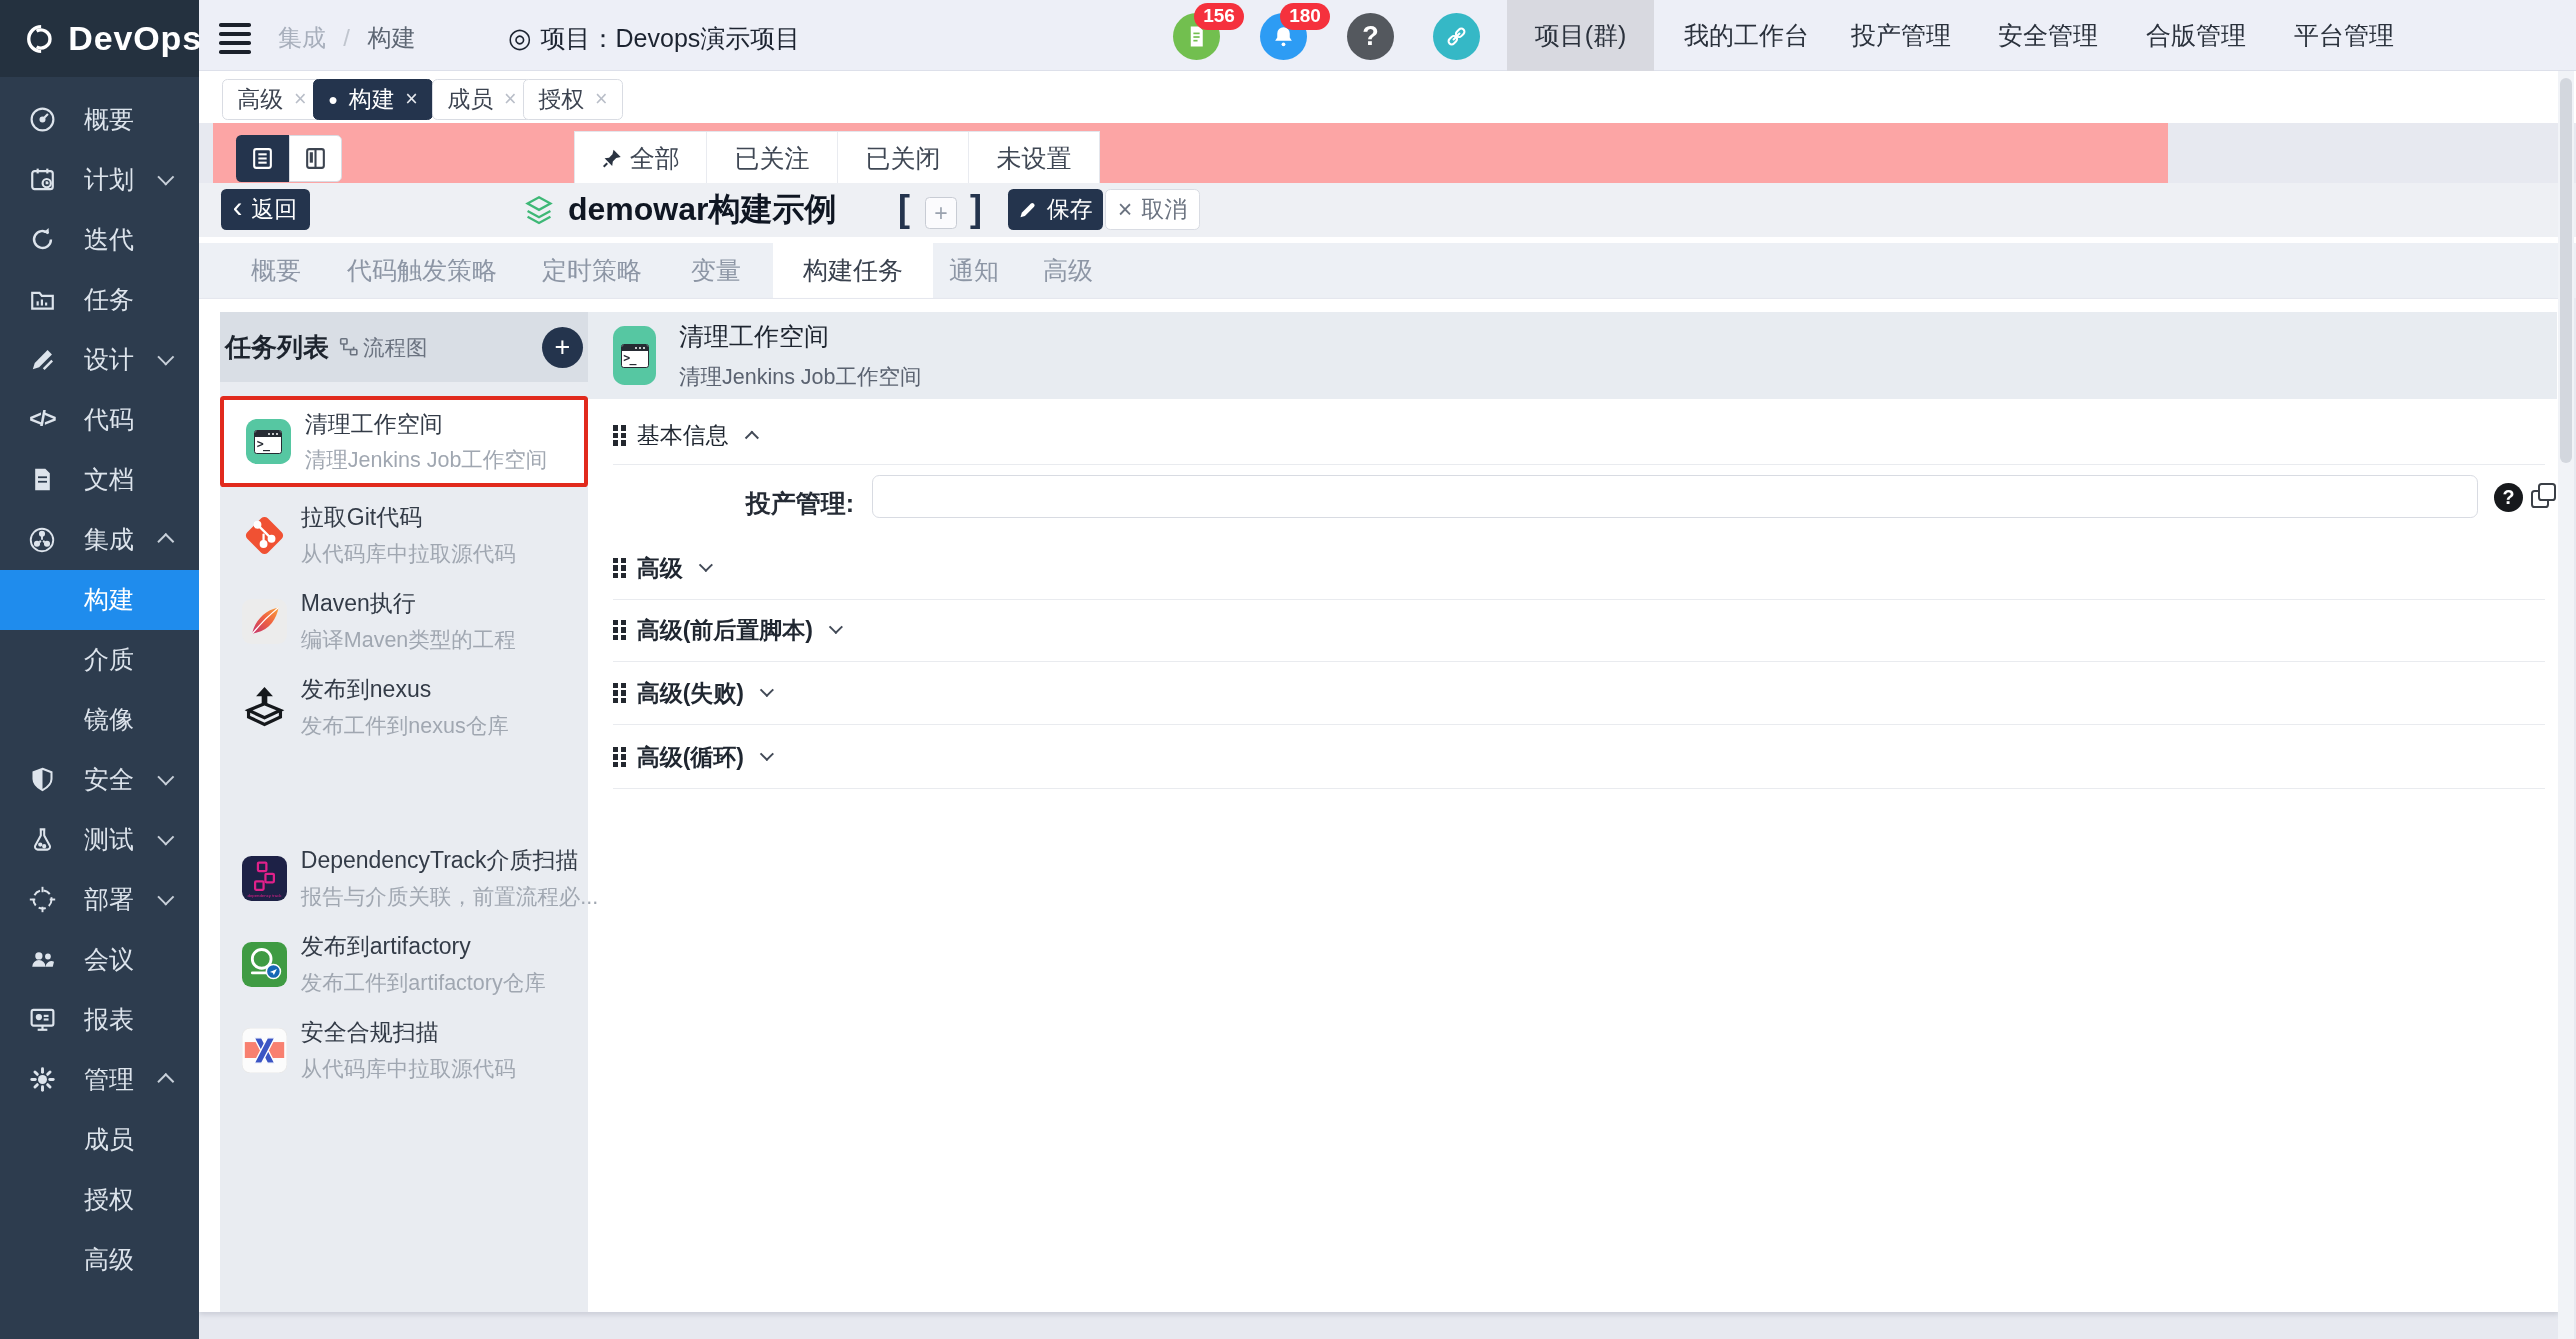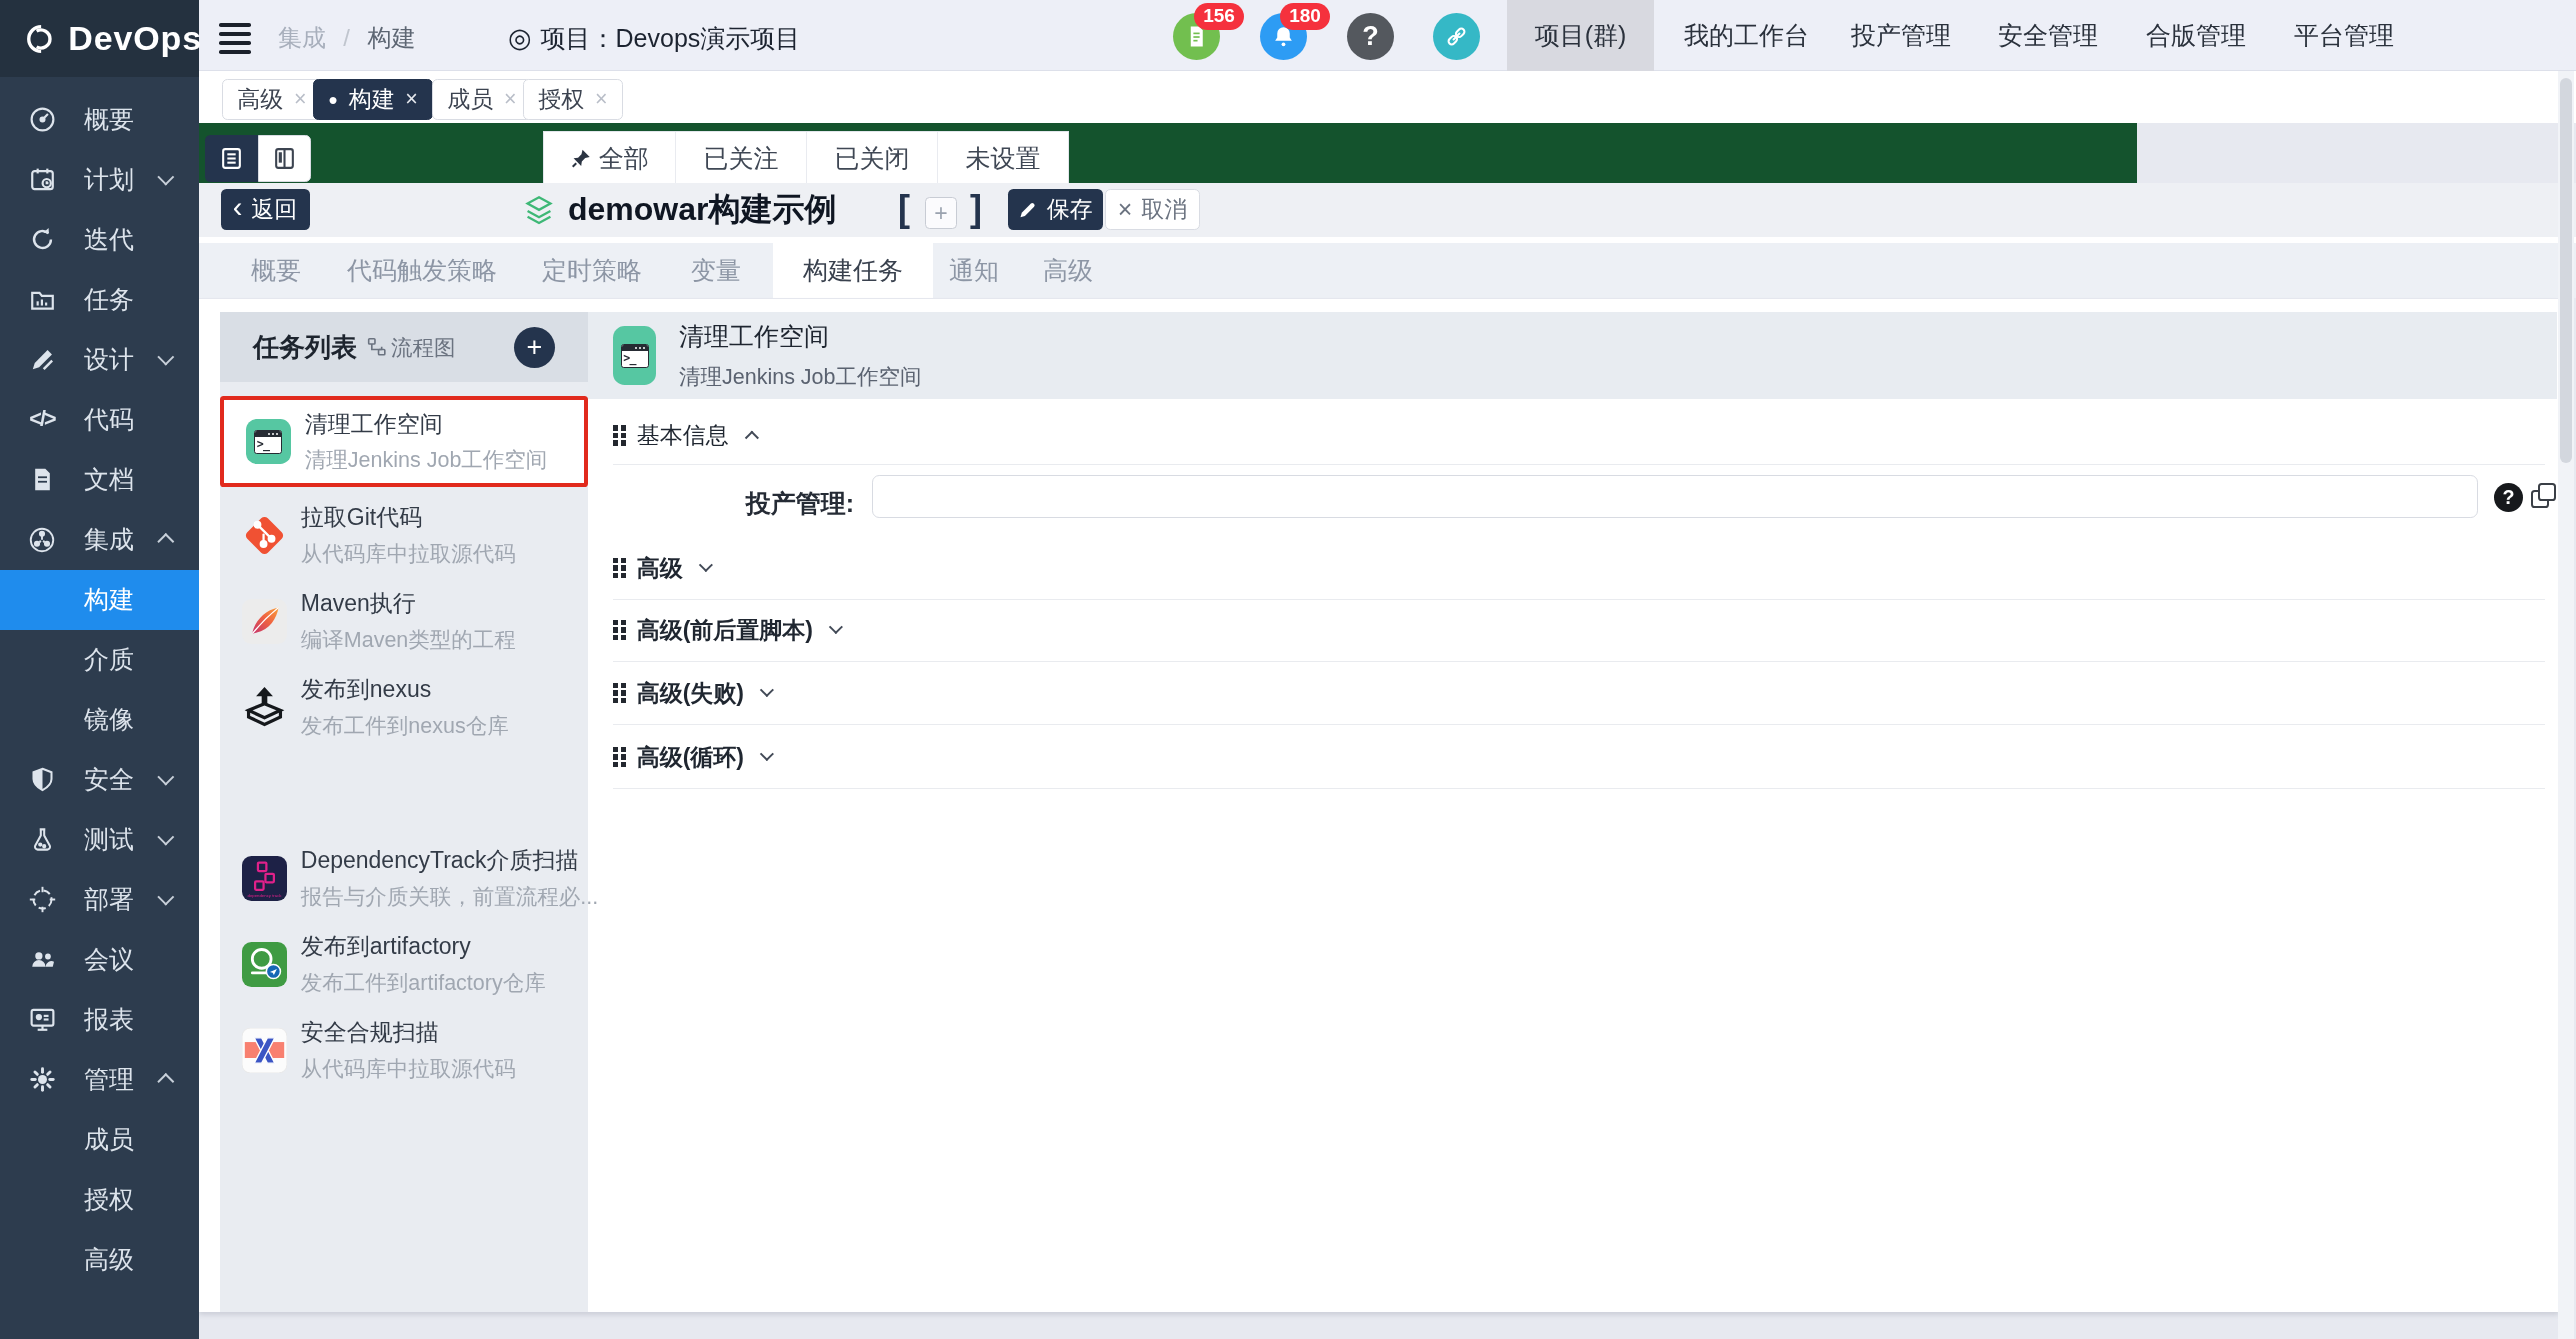--- a/index.html
+++ b/index.html
@@ -35,21 +35,21 @@
 
   
   .row-chips { left:199px; top:71px; width:2377px; height:52px; background:#fff; }
   .chip { position:absolute; top:8px; height:41px; border:0.9px solid #d9dce3; border-radius:5.4px; background:#fff;
           display:flex; align-items:center; padding:0 14.3px; gap:10.7px; font-size:23px; color:#3c4350; cursor:pointer; }
   .chip-x { color:#b9bec8; font-size:21.5px; cursor:pointer; }
   .chip-active { background:#24344d; border-color:#24344d; color:#fff; }
   .chip-active .chip-x { color:#e6e9ee; }
   .chip-dot { font-size:16px; }
 
-  .row-toolbar { left:182px; top:123px; width:1955px; height:61px; background:#14532d; }
+  .row-toolbar { left:213px; top:123px; width:1955px; height:61px; background:#fca5a5; }
   .vtoggle { position:absolute; top:11.6px; width:53px; height:47px; display:flex; align-items:center; justify-content:center; cursor:pointer; }
   .vt-on  { background:#24344d; border-radius:5.4px 0 0 5.4px; }
   .vt-off { background:#fff; border:0.9px solid #d9dce3; border-radius:0 5.4px 5.4px 0; }
   .ftabs { position:absolute; left:361px; top:8px; height:55px; display:flex; border:0.9px solid #e3e6ec; border-bottom:1.8px solid #dfe2e9; background:#fff; }
   .ftab { width:131px; display:flex; align-items:center; justify-content:center; gap:7.2px; font-size:25px; color:#3f4754; border-left:0.9px solid #e9ebf0; cursor:pointer; }
   .ftab:first-child { border-left:none; }
 
   .row-title { left:199px; top:183px; width:2377px; height:54px; background:#eef0f4; }
   .btn { position:absolute; top:6.3px; height:41px; border-radius:5.4px; display:flex; align-items:center; justify-content:center; gap:9px; font-size:23px; cursor:pointer; }
   .btn-navy { background:#24344d; color:#fff; }
@@ -61,21 +61,21 @@
 
   .row-gap { left:199px; top:237px; width:2377px; height:6.3px; background:#fff; }
   .row-ctabs { left:199px; top:243px; width:2377px; height:55px; background:#edf0f5; }
   .ctab { position:absolute; top:0; height:55px; display:flex; align-items:center; font-size:25px; color:#8d96a5; cursor:pointer; }
   .ctab-active { background:#fff; color:#39414e; padding:0 30px; }
 
   
   .content { left:199px; top:299px; width:2360px; height:1013px; background:#fff; box-shadow:0 2.7px 4.5px rgba(60,70,90,.15); }
 
   .task-panel { left:220px; top:312px; width:368px; height:1000px; background:#e9ecf1; }
-  .tp-head { height:70px; background:#d9dee5; display:flex; align-items:center; padding:0 33px; gap:9px; }
+  .tp-head { height:70px; background:#d9dee5; display:flex; align-items:center; padding:0 5px; gap:9px; }
   .tp-title { font-size:26px; font-weight:bold; color:#1d242e; }
   .tp-flow { display:flex; align-items:center; gap:3.6px; font-size:21.5px; color:#6b7380; cursor:pointer; }
   .tp-add { margin-left:auto; width:41px; height:41px; border-radius:50%; background:#24344d; color:#fff; font-size:27px;
             display:flex; align-items:center; justify-content:center; cursor:pointer; }
   .titem { position:absolute; left:0; width:368px; height:86px; display:flex; align-items:center; padding:0 16px 0 21.5px; gap:14.3px; cursor:pointer; }
   .titem-sel { height:91px; background:#fff; border:4.5px solid #e12a1d; border-radius:3.6px; }
   .t-name { font-size:23px; color:#333b47; margin-bottom:5.4px; white-space:nowrap; }
   .t-desc { font-size:21.5px; color:#a0a7b1; white-space:nowrap; }
 
   .icon-terminal { width:45px; height:45px; border-radius:10.7px; background:#56c7a2; display:flex; align-items:center; justify-content:center; flex:none; }

